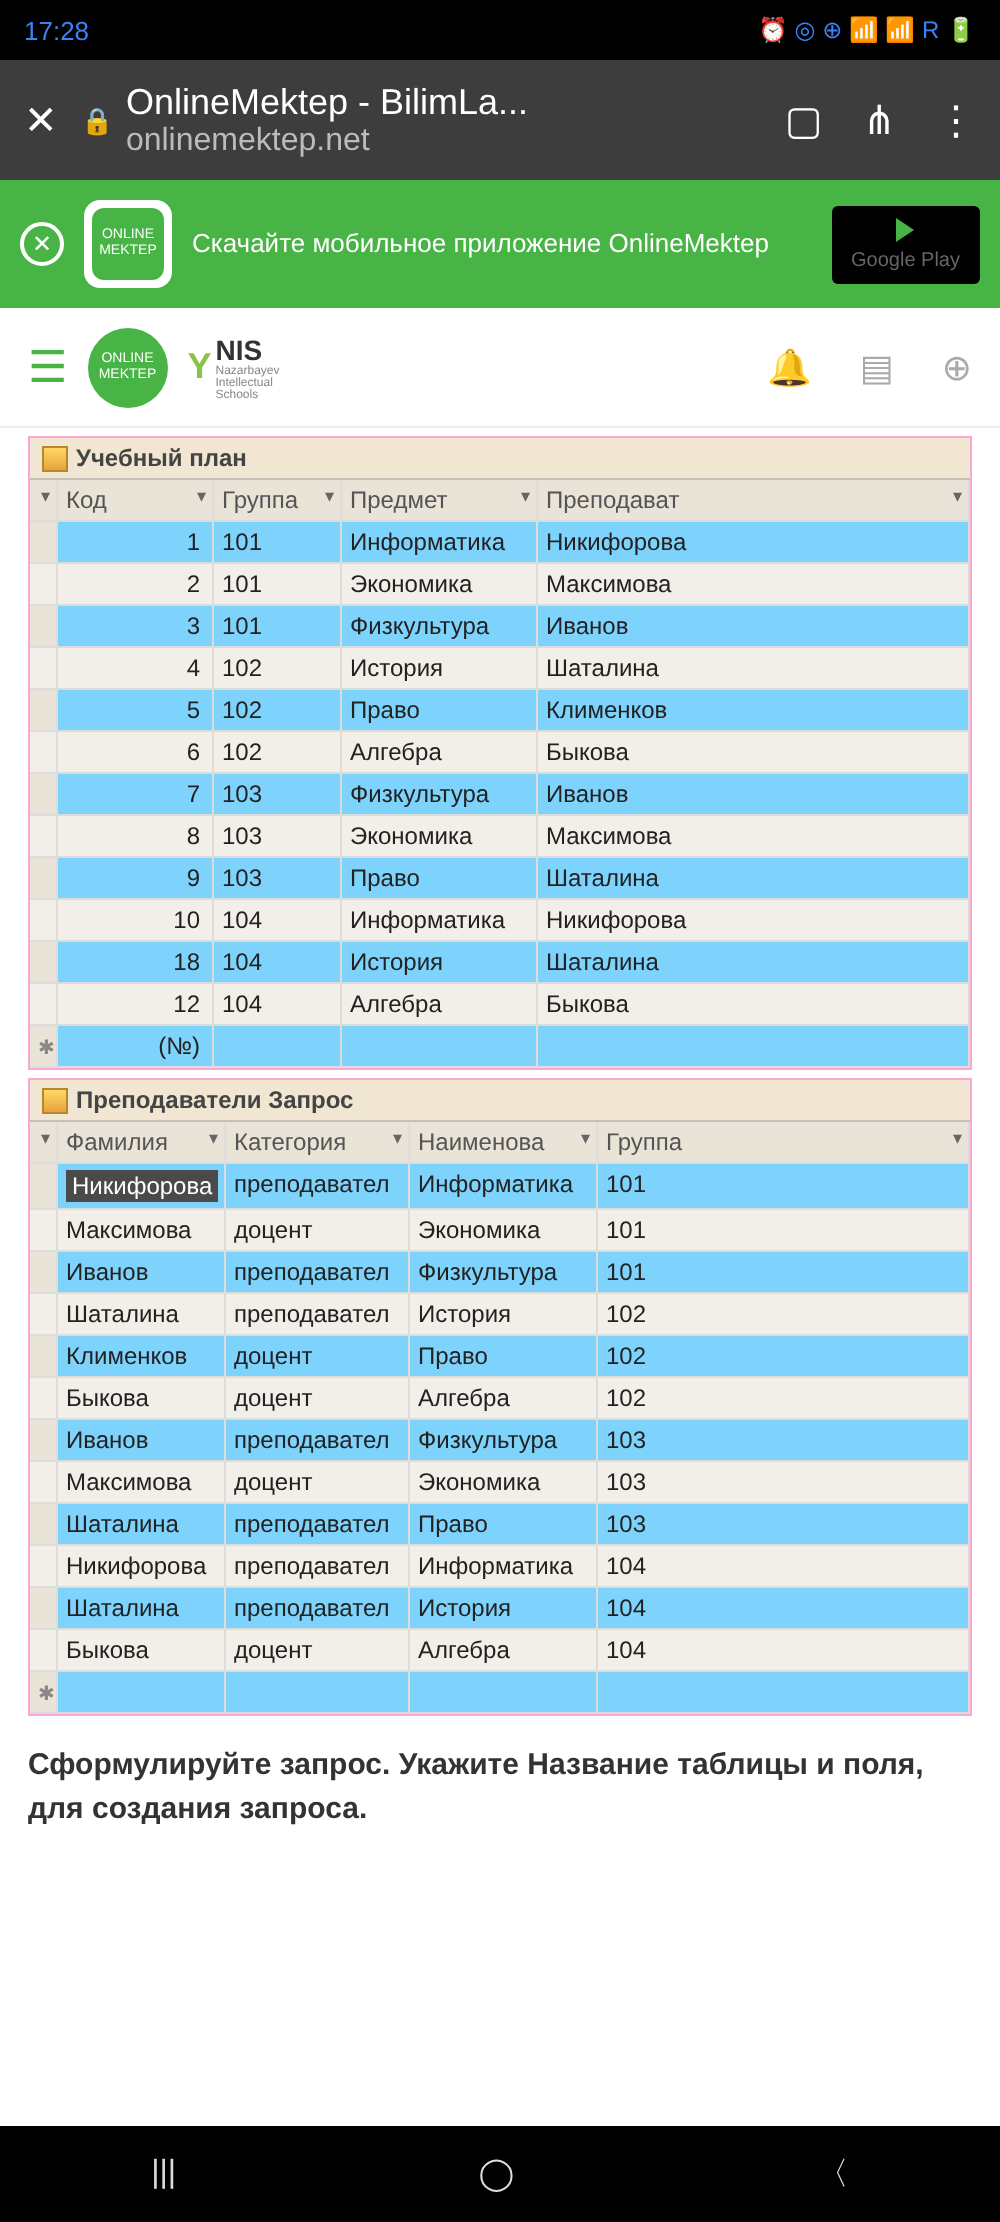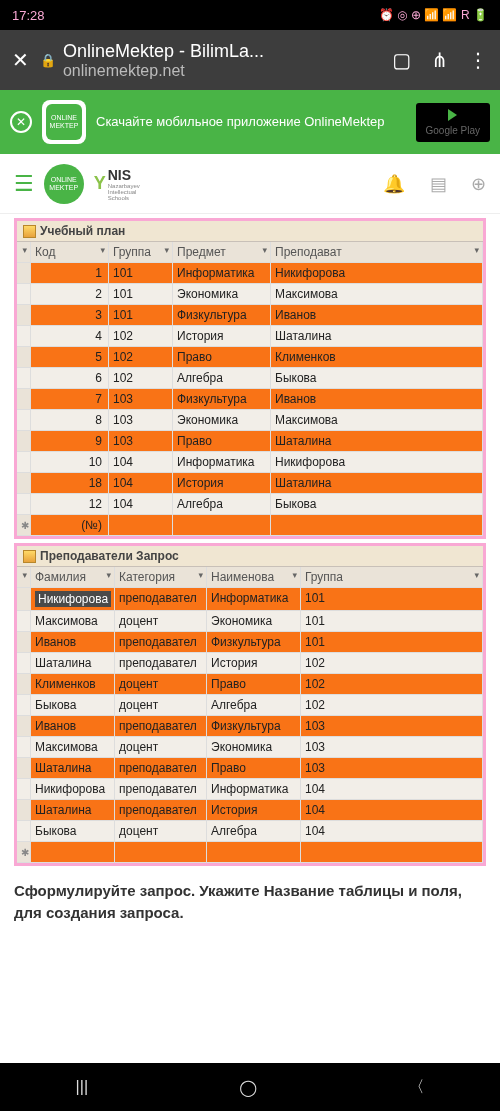--- a/index.html
+++ b/index.html
@@ -1,18 +1,18 @@
 <!DOCTYPE html>
 <html><head>
 <meta charset="utf-8">
 <style>
 * { margin: 0; padding: 0; box-sizing: border-box; }
 body { width: 500px; height: 1111px; background: #fff; font-family: Arial, sans-serif; overflow: hidden; }
 
-.status-bar { height: 30px; background: #000; color: #f9a8d4; display: flex; align-items: center; justify-content: space-between; padding: 0 12px; font-size: 13px; }
+.status-bar { height: 30px; background: #000; color: #3b82f6; display: flex; align-items: center; justify-content: space-between; padding: 0 12px; font-size: 13px; }
 .status-left { font-weight: 500; }
 .status-right { display: flex; gap: 4px; align-items: center; font-size: 12px; }
 
 .browser-bar { height: 60px; background: #3d3d3d; display: flex; align-items: center; padding: 0 12px; gap: 12px; }
 .browser-close { color: #fff; font-size: 20px; }
 .browser-title-area { flex: 1; color: #fff; display: flex; align-items: center; gap: 6px; }
 .lock-ic { font-size: 13px; }
 .title-stack { display: flex; flex-direction: column; }
 .page-title { font-size: 18px; font-weight: 500; }
 .page-url { font-size: 16px; color: #bbb; }
@@ -31,21 +31,21 @@
 .logo-circ { width: 40px; height: 40px; background: #49b446; border-radius: 50%; color: #fff; font-size: 7px; display: flex; flex-direction: column; align-items: center; justify-content: center; line-height: 1.1; }
 .nis-logo { display: flex; align-items: center; gap: 2px; }
 .nis-y { color: #8bc34a; font-size: 18px; font-weight: bold; }
 .nis-text { font-size: 14px; font-weight: bold; color: #333; }
 .nis-sub { font-size: 6px; color: #888; line-height: 1; }
 .header-spacer { flex: 1; }
 .hdr-icon { color: #aaa; font-size: 18px; margin-left: 14px; }
 
 .content { padding: 0 14px; }
 
-.db-table { margin-top: 4px; border: 3px solid #f9a8d4; font-size: 12px; background: #f97316; }
+.db-table { margin-top: 4px; border: 1px solid #f9a8d4; font-size: 12px; background: #7dd3fc; }
 .db-tab { background: #f0e6d2; padding: 3px 6px; display: flex; align-items: center; gap: 4px; font-weight: bold; color: #444; border-bottom: 1px solid #c8c0b8; font-size: 12px; }
 .db-tab-ic { width: 13px; height: 13px; background: linear-gradient(#ffd966, #e8a23c); border: 1px solid #b8872b; }
 .db-grid { display: grid; width: 100%; }
 .t1 { grid-template-columns: 14px 78px 64px 98px 1fr; }
 .t2 { grid-template-columns: 14px 84px 92px 94px 1fr; }
 .db-cell { border-right: 1px solid #ddd; border-bottom: 1px solid #ddd; padding: 3px 4px; color: #222; white-space: nowrap; overflow: hidden; font-size: 12px; }
 .db-hdr { background: #eae3d8; font-weight: normal; color: #555; position: relative; padding-right: 14px; }
 .db-hdr::after { content: '▾'; position: absolute; right: 3px; top: 3px; font-size: 9px; color: #666; }
 .db-rowhead { background: #eae3d8; }
 .db-rowhead.star::before { content: '✱'; color: #888; font-size: 10px; }

